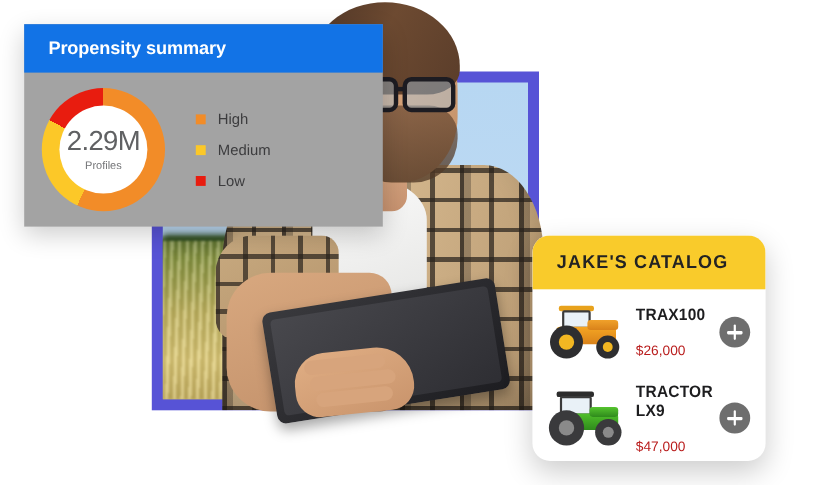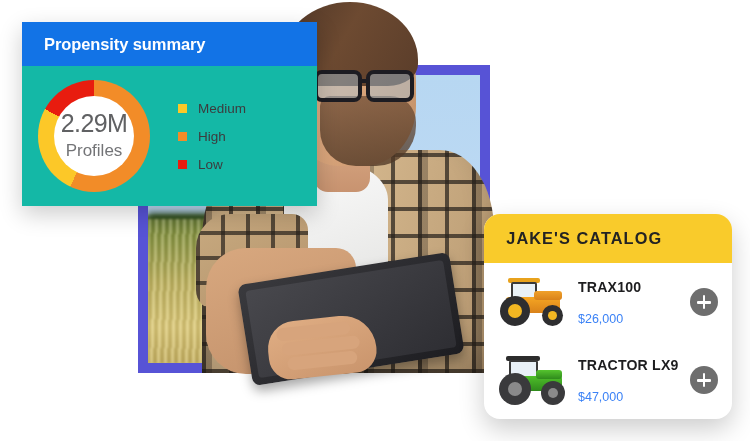--- a/index.html
+++ b/index.html
@@ -112,64 +112,64 @@
   .hand {
     position:absolute; left: 72px; top: 318px; width: 108px; height: 58px;
     background: linear-gradient(160deg,#e0ae84,#c9946c);
     border-radius: 28px 34px 22px 22px;
     transform: rotate(-6deg);
   }
   .finger { position:absolute; height:13px; background:#d7a47c; border-radius:7px; }
 
   
   .prop-card {
-    position: absolute; left: 22px; top: 22px; width: 295px; height: 184px;
-    background: #14b8a6; z-index: 7;
+    position: absolute; left: 22px; top: 22px; width: 326px; height: 184px;
+    background: #a3a3a3; z-index: 7;
     box-shadow: 0 8px 22px rgba(0,0,0,.20);
   }
   .prop-header {
     height: 44px; background: #1273e6; display: flex; align-items: center;
     padding-left: 22px;
   }
   .prop-title { color:#fff; font-size: 16.5px; font-weight: 700; letter-spacing:-.1px; }
   .prop-body { display: flex; align-items: center; height: 140px; padding-left: 16px; }
 
   .donut { position: relative; width: 112px; height: 112px; flex: 0 0 112px; }
   .donut .ring { width:112px; height:112px; border-radius:50%; }
   .donut .hole {
     position:absolute; left:16px; top:16px; width:80px; height:80px;
     background:#fff; border-radius:50%;
     display:flex; flex-direction:column; align-items:center; justify-content:center;
   }
   .donut-value { font-size: 25px; color:#606163; font-weight: 400; letter-spacing:-.6px; line-height:1; }
-  .donut-label { font-size: 17px; color:#737477; margin-top: 5px; text-align: center; }
+  .donut-label { font-size: 10px; color:#737477; margin-top: 5px; text-align: center; }
 
   .legend { margin-left: 28px; }
   .legend-row { display:flex; align-items:center; height: 28px; }
   .legend-swatch { width: 9px; height: 9px; margin-right: 11px; flex:0 0 9px; }
   .legend-label { font-size: 13.5px; color:#3c3c3e; }
 
   
   .catalog {
-    position: absolute; left: 484px; top: 214px; width: 248px; height: 205px;
+    position: absolute; left: 484px; top: 214px; width: 212px; height: 205px;
     background:#fff; border-radius: 16px; z-index: 9; overflow: hidden;
     box-shadow: 0 10px 26px rgba(0,0,0,.20);
   }
   .cat-header {
     height: 49px; background:#F9CB2B; display:flex; align-items:center; padding-left: 19px;
   }
   .cat-title {
     font-size: 17px; font-weight: 700; color:#232323; letter-spacing: 1.1px;
     font-family: "Liberation Sans", sans-serif; transform: scaleX(.96);
   }
   .cat-row { display:flex; align-items:center; height: 78px; padding: 0 14px 0 10px; }
   .cat-thumb { width: 78px; height: 56px; position: relative; flex: 0 0 78px; }
   .cat-info { flex: 1; margin-left: 6px; }
   .cat-name { font-size: 15px; font-weight: 700; color:#1d1d1f; letter-spacing:.2px; transform: scaleX(.94); transform-origin: left; }
-  .cat-price { font-size: 12.5px; color:#3b82f6; margin-top: 17px; }
+  .cat-price { font-size: 12.5px; color:#b91c1c; margin-top: 17px; }
   .plus-btn {
     width: 28px; height: 28px; border-radius:50%; background:#6e6e6e;
     position: relative; flex: 0 0 28px;
   }
   .plus-btn::before, .plus-btn::after {
     content:""; position:absolute; background:#fff; border-radius:1px;
   }
   .plus-btn::before { left: 7px; top: 13px; width: 14px; height: 2.6px; }
   .plus-btn::after  { left: 12.7px; top: 7px; width: 2.6px; height: 14px; }
 
@@ -227,26 +227,26 @@
       <div class="donut">
         <div class="ring" id="donut-ring" style="background: conic-gradient(rgb(242, 140, 40) 0deg, rgb(242, 140, 40) 205.2deg, rgb(252, 200, 40) 205.2deg, rgb(252, 200, 40) 298.8deg, rgb(232, 28, 15) 298.8deg, rgb(232, 28, 15) 360deg);"></div>
         <div class="hole">
           <span class="donut-value">2.29M</span>
           <span class="donut-label">Profiles</span>
         </div>
       </div>
 
       <div class="legend">
         <div class="legend-row">
+          <span class="legend-swatch" id="sw0" style="background: rgb(242, 140, 40);"></span>
+          <span class="legend-label">High</span>
+        </div>
+        <div class="legend-row">
           <span class="legend-swatch" id="sw1" style="background: rgb(252, 200, 40);"></span>
           <span class="legend-label">Medium</span>
-        </div>
-        <div class="legend-row">
-          <span class="legend-swatch" id="sw0" style="background: rgb(242, 140, 40);"></span>
-          <span class="legend-label">High</span>
         </div>
         <div class="legend-row">
           <span class="legend-swatch" id="sw2" style="background: rgb(232, 28, 15);"></span>
           <span class="legend-label">Low</span>
         </div>
       </div>
 
     </div>
   </div>
 

